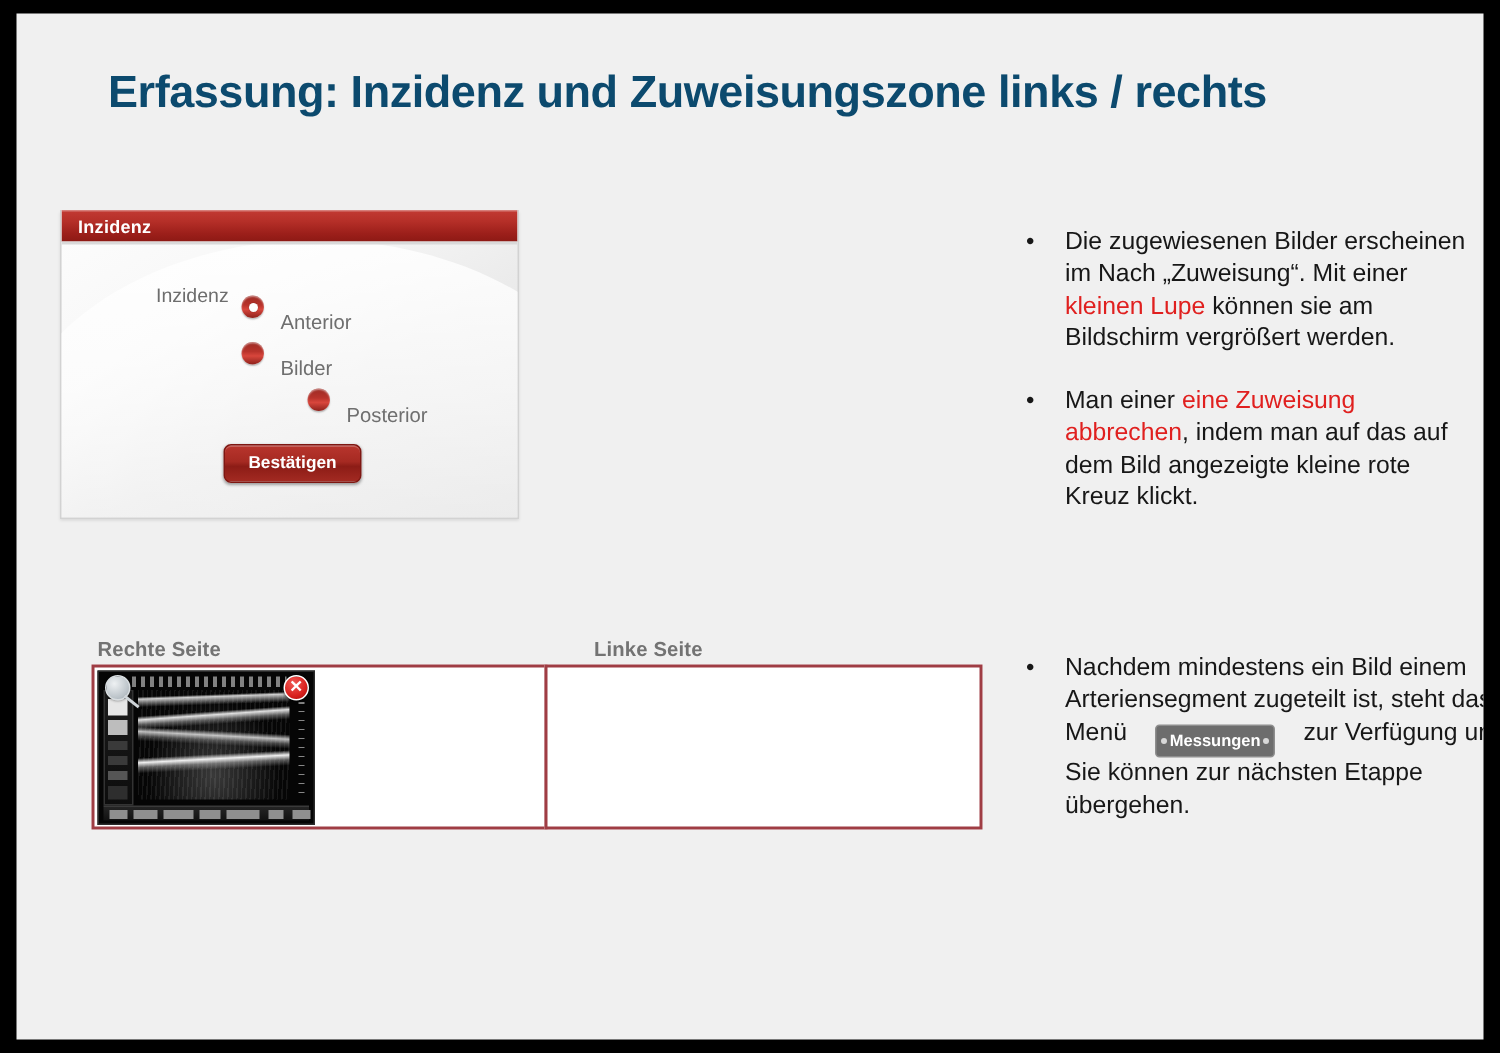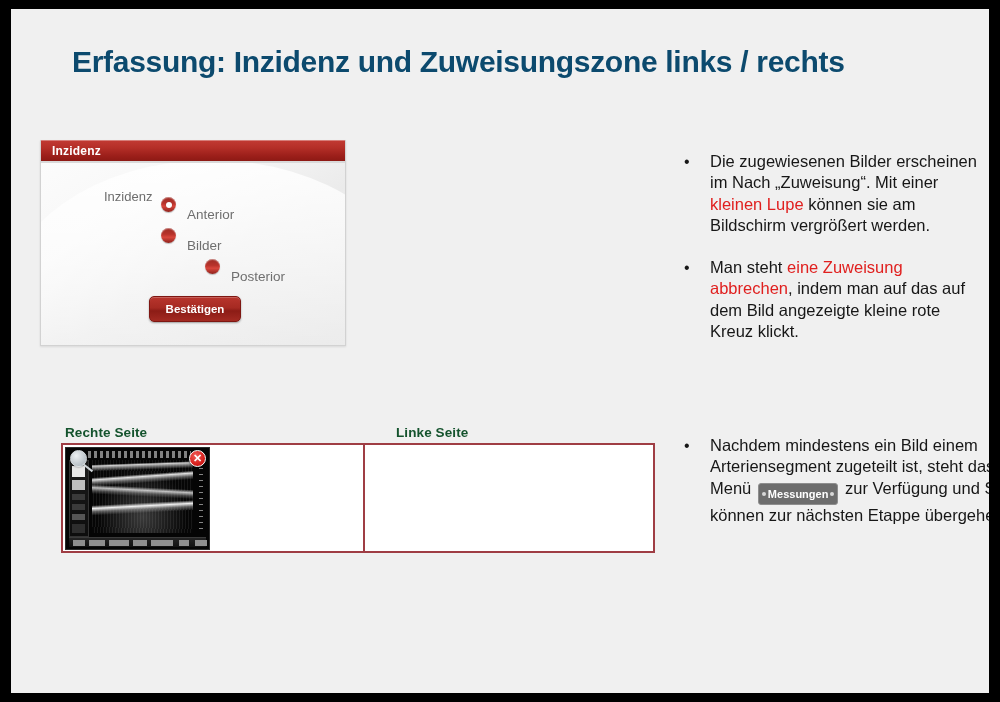--- a/index.html
+++ b/index.html
@@ -199,21 +199,21 @@
   #bullet-2 { margin-top: 21px; }
   #bullet-3 { position: absolute; top: 284px; left: 0; width: 300px; }
 
   .menu-chip {
     display: inline-flex;
     align-items: center;
     justify-content: center;
     vertical-align: -4px;
     height: 20px;
     padding: 0 9px;
-    margin: 0 2px;
+    margin: 0 14px;
     background: #6d6d6d;
     border: 1px solid #8e8e8e;
     border-radius: 3px;
     color: #ffffff;
     font-size: 11px;
     font-weight: bold;
     position: relative;
     cursor: pointer;
   }
   .menu-chip::before,
@@ -237,21 +237,21 @@
     top: 414px;
     width: 594px;
     height: 132px;
   }
   .side-label {
     position: absolute;
     top: 2px;
     font-size: 13.5px;
     font-weight: bold;
     font-stretch: condensed;
-    color: #14532d;
+    color: #737373;
     letter-spacing: 0.1px;
   }
   #label-right { left: 4px; }
   #label-left  { left: 306px; padding-left: 29px; }
 
   #panel-right, #panel-left {
     position: absolute;
     top: 20px;
     height: 110px;
     background: #ffffff;
@@ -432,21 +432,21 @@
 
     <div id="bullet-list">
 
       <div class="bullet-item" id="bullet-1">
         <span class="bullet-dot">•</span>
         <span>Die zugewiesenen Bilder erscheinen im Nach „Zuweisung“. Mit einer </span><span class="hl">kleinen Lupe</span><span> können sie am Bildschirm vergrößert werden.</span>
       </div>
 
       <div class="bullet-item" id="bullet-2">
         <span class="bullet-dot">•</span>
-        <span>Man steht </span><span class="hl">eine Zuweisung abbrechen</span><span>, indem man auf das auf dem Bild angezeigte kleine rote Kreuz klickt.</span>
+        <span>Man einer </span><span class="hl">eine Zuweisung abbrechen</span><span>, indem man auf das auf dem Bild angezeigte kleine rote Kreuz klickt.</span>
       </div>
 
       <div class="bullet-item" id="bullet-3">
         <span class="bullet-dot">•</span>
         <span>Nachdem mindestens ein Bild einem Arteriensegment zugeteilt ist, steht das Menü </span><span class="menu-chip">Messungen</span><span> zur Verfügung und Sie können zur nächsten Etappe übergehen.</span>
       </div>
 
     </div>
 
     <div id="side-panels">

